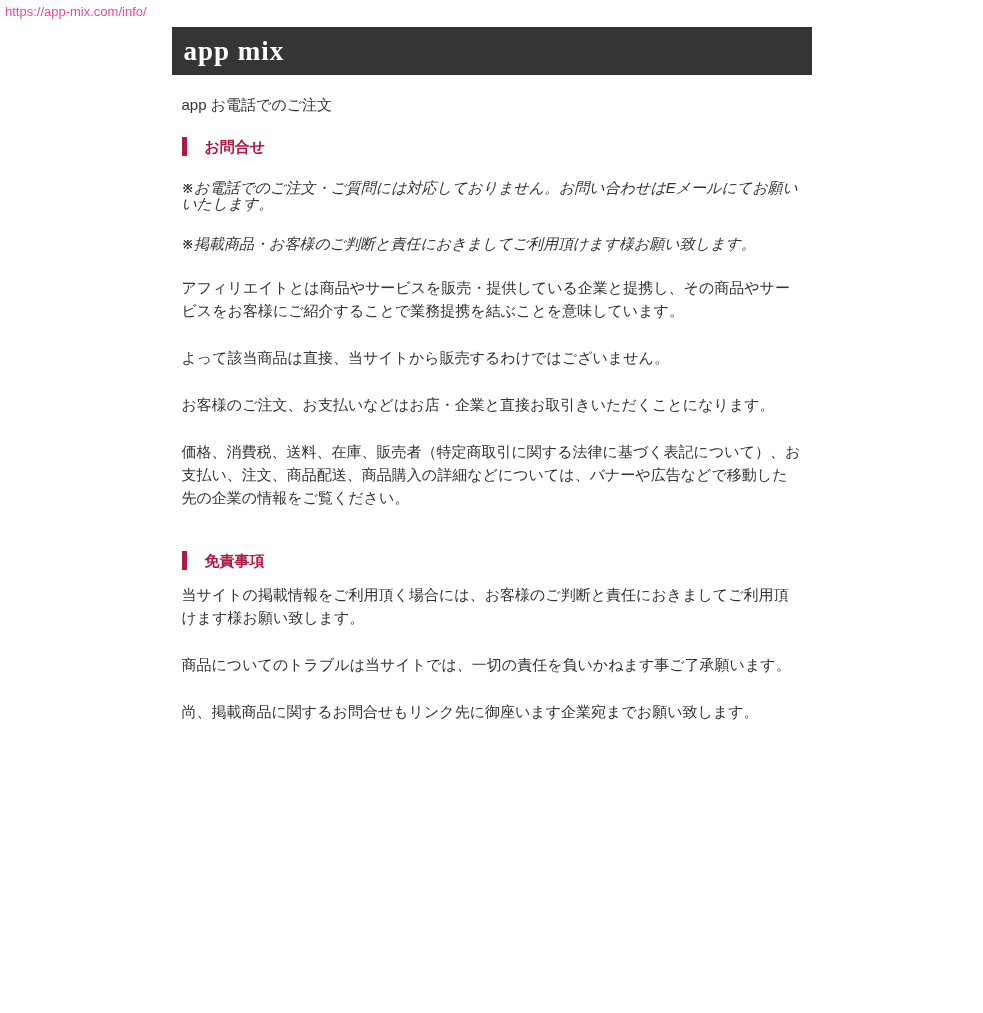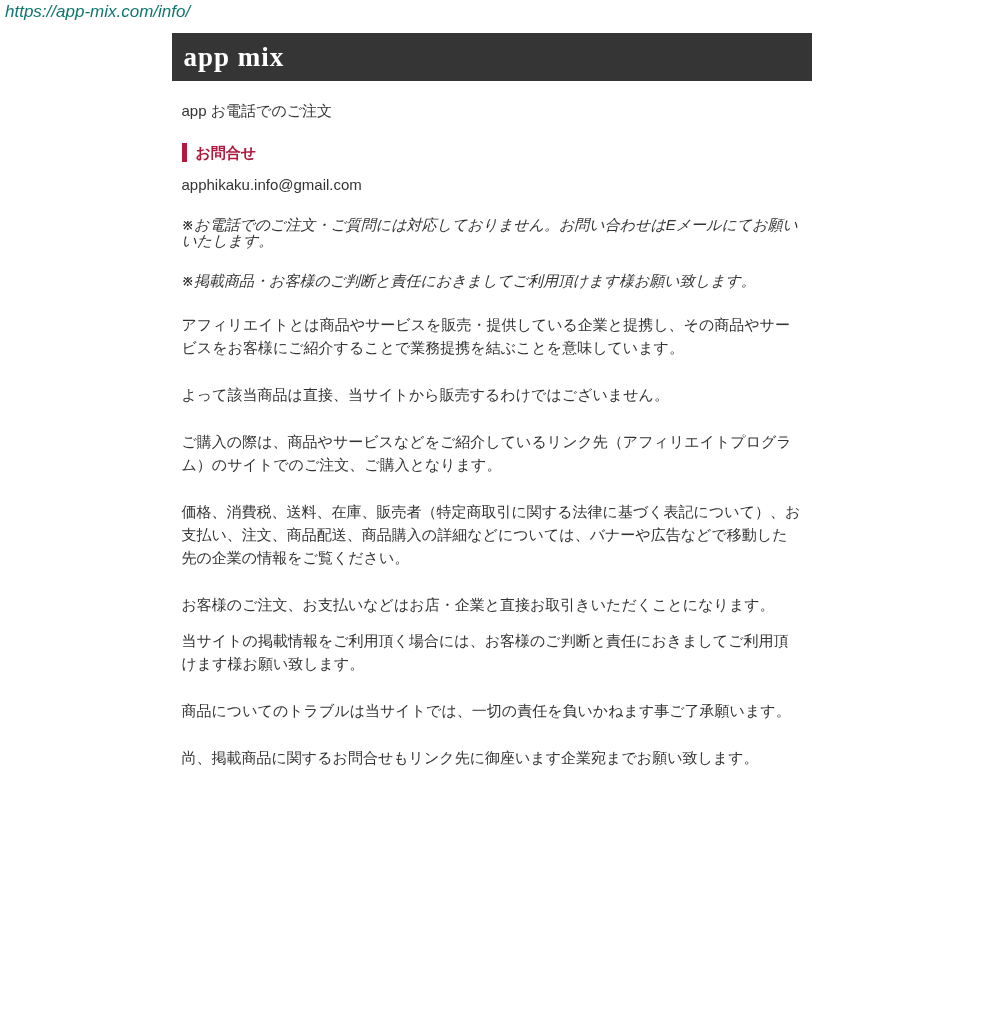--- a/index.html
+++ b/index.html
@@ -8,29 +8,28 @@
     padding: 0;
     background: #ffffff;
     font-family: "Liberation Sans", "DejaVu Sans", sans-serif;
     color: #333333;
   }
   body {
     width: 983px;
     min-height: 1013px;
   }
   .url-line {
-    font-size: 17px;
+    font-size: 13px;
     line-height: 16px;
     padding: 4px 0 2px 5px;
-    color: #0f766e;
-    font-style: italic;
+    color: #ec4899;
   }
   .container {
     width: 640px;
-    margin: 11px auto;
+    margin: 5px auto;
   }
   .site-header {
     background: #353535;
     height: 48px;
     display: flex;
     align-items: center;
     padding-left: 12px;
   }
   .site-title {
     font-family: "Liberation Serif", "DejaVu Serif", serif;
@@ -47,21 +46,21 @@
     margin: 22px 0 0;
     font-size: 15px;
     line-height: 16px;
   }
   h2.section-heading {
     margin: 24px 0 0;
     font-size: 15px;
     font-weight: bold;
     color: #b0183e;
     border-left: 5px solid #b0183e;
-    padding-left: 9px;
+    padding-left: 18px;
     line-height: 19px;
   }
   h2.section-gap {
     margin-top: 42px;
   }
   p.body-text {
     margin: 24px 0 0;
     font-size: 15px;
     line-height: 23px;
   }
@@ -89,29 +88,28 @@
 
   <header class="site-header">
     <h1 class="site-title">app mix</h1>
   </header>
 
   <main class="content">
 
     <p class="office-name">app お電話でのご注文</p>
 
     <h2 class="section-heading">お問合せ</h2>
-    <p class="email-text">apphikaku.info@gmail.com</p>
     <p class="note-text">※お電話でのご注文・ご質問には対応しておりません。お問い合わせはEメールにてお願いいたします。</p>
     <p class="note-text">※掲載商品・お客様のご判断と責任におきましてご利用頂けます様お願い致します。</p>
 
     <p class="body-text">アフィリエイトとは商品やサービスを販売・提供している企業と提携し、その商品やサービスをお客様にご紹介することで業務提携を結ぶことを意味しています。</p>
     <p class="body-text">よって該当商品は直接、当サイトから販売するわけではございません。</p>
-    <p class="body-text">ご購入の際は、商品やサービスなどをご紹介しているリンク先（アフィリエイトプログラム）のサイトでのご注文、ご購入となります。</p>
+    <p class="body-text">お客様のご注文、お支払いなどはお店・企業と直接お取引きいただくことになります。</p>
     <p class="body-text">価格、消費税、送料、在庫、販売者（特定商取引に関する法律に基づく表記について）、お支払い、注文、商品配送、商品購入の詳細などについては、バナーや広告などで移動した先の企業の情報をご覧ください。</p>
-    <p class="body-text">お客様のご注文、お支払いなどはお店・企業と直接お取引きいただくことになります。</p>
 
+    <h2 class="section-heading section-gap">免責事項</h2>
     <p class="body-text first-after-heading">当サイトの掲載情報をご利用頂く場合には、お客様のご判断と責任におきましてご利用頂けます様お願い致します。</p>
     <p class="body-text">商品についてのトラブルは当サイトでは、一切の責任を負いかねます事ご了承願います。</p>
     <p class="body-text">尚、掲載商品に関するお問合せもリンク先に御座います企業宛までお願い致します。</p>
 
   </main>
 
 </div>
 
 </body></html>

